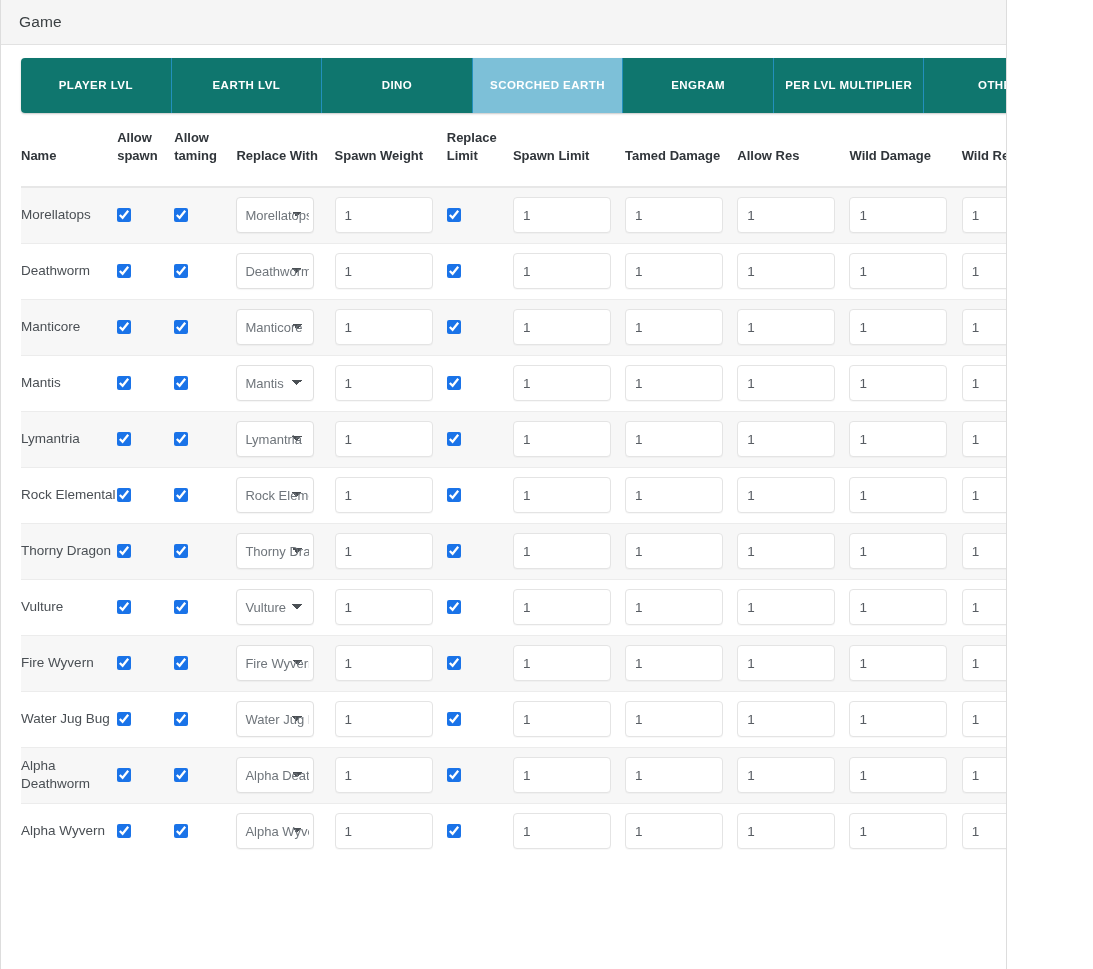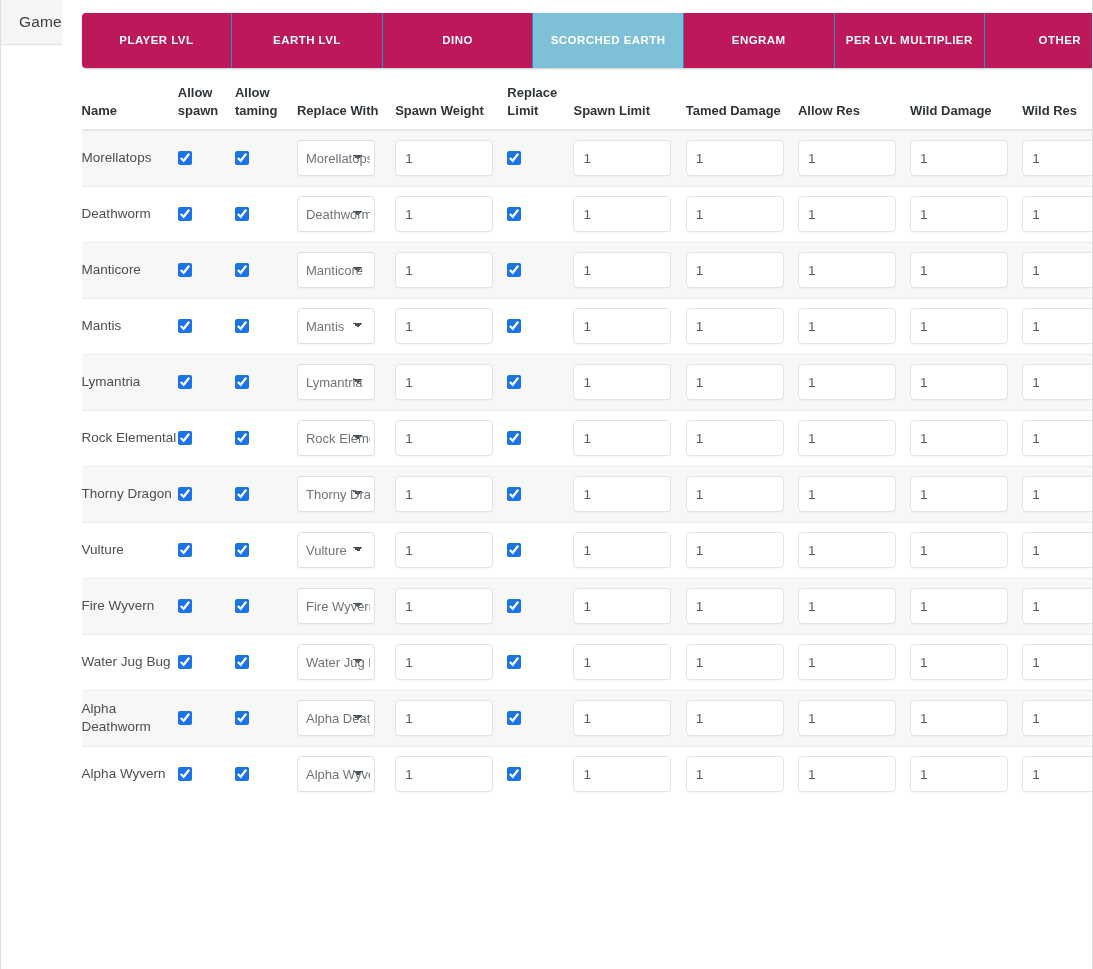--- a/index.html
+++ b/index.html
@@ -10,28 +10,28 @@
   body {
     font-family: "Liberation Sans", sans-serif;
     width: 1093px;
     height: 969px;
     overflow: hidden;
     color: #2f3437;
   }
 
   
   .app-frame {
-    width: 1093px;
+    width: 1007px;
     height: 969px;
     box-sizing: border-box;
     background: #ffffff;
     border-left: 1px solid #dddddd;
     border-right: 1px solid #dddddd;
     display: flex;
-    flex-direction: row;
+    flex-direction: column;
     overflow: hidden;
   }
 
   
   .titlebar {
     height: 45px;
     flex: 0 0 45px;
     background: #f5f5f5;
     border-bottom: 1px solid #e2e2e2;
     display: flex;
@@ -58,21 +58,21 @@
     margin-top: 13px;
     display: flex;
     width: 1053px;
     height: 55px;
     border-radius: 4px;
     overflow: hidden;
     box-shadow: 0 1px 2px rgba(0,0,0,0.22);
   }
   .tab {
     flex: 1 1 0;
-    background: #be185d;
+    background: #0f766e;
     color: #ffffff;
     font-size: 11.5px;
     font-weight: bold;
     letter-spacing: 0.45px;
     display: flex;
     align-items: center;
     justify-content: center;
     text-align: center;
     line-height: 1.32;
     border-right: 1px solid #2390bd;
@@ -97,21 +97,21 @@
     width: 1053px;
     table-layout: fixed;
     font-size: 13.5px;
   }
   table.grid thead th {
     text-align: left;
     font-size: 13px;
     font-weight: bold;
     color: #30353a;
     vertical-align: bottom;
-    padding: 0 0 8px 0;
+    padding: 0 0 20px 0;
     border-bottom: 2px solid #e7e7e7;
     line-height: 1.42;
   }
   table.grid tbody td {
     padding: 0;
     border-top: 1px solid #ececec;
     vertical-align: middle;
     color: #4a4f54;
     line-height: 1.4;
     height: 55px;

